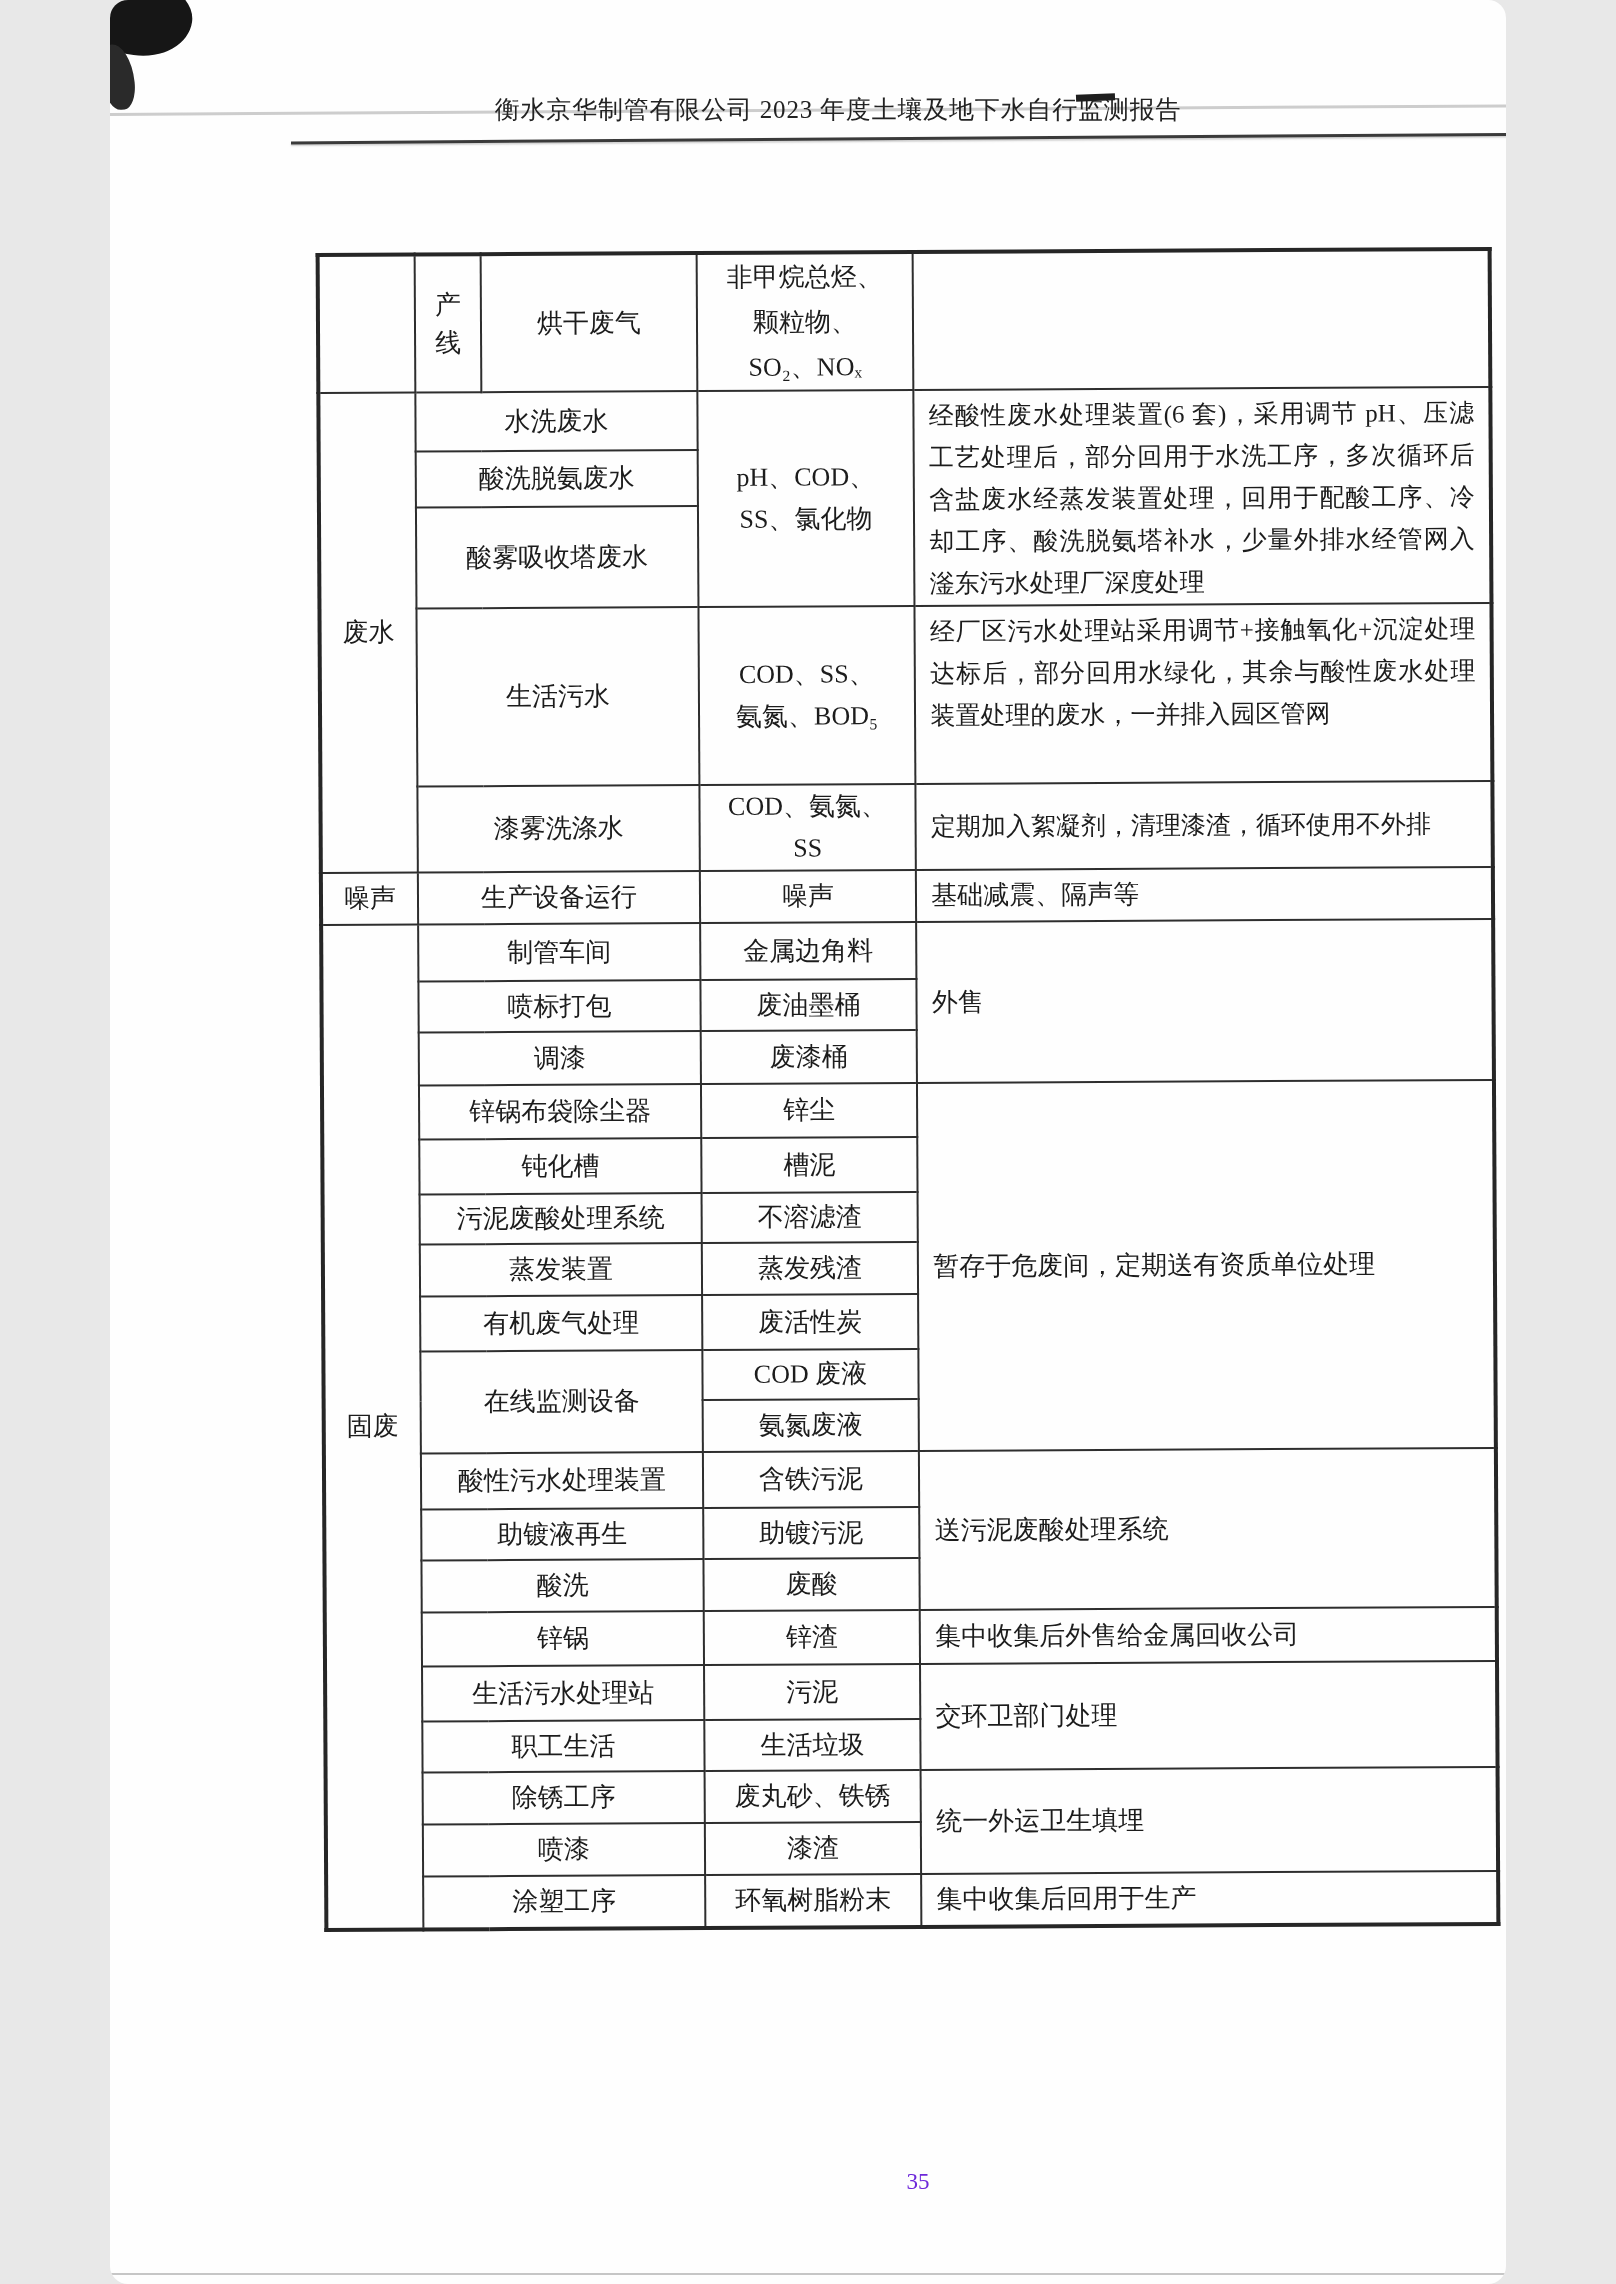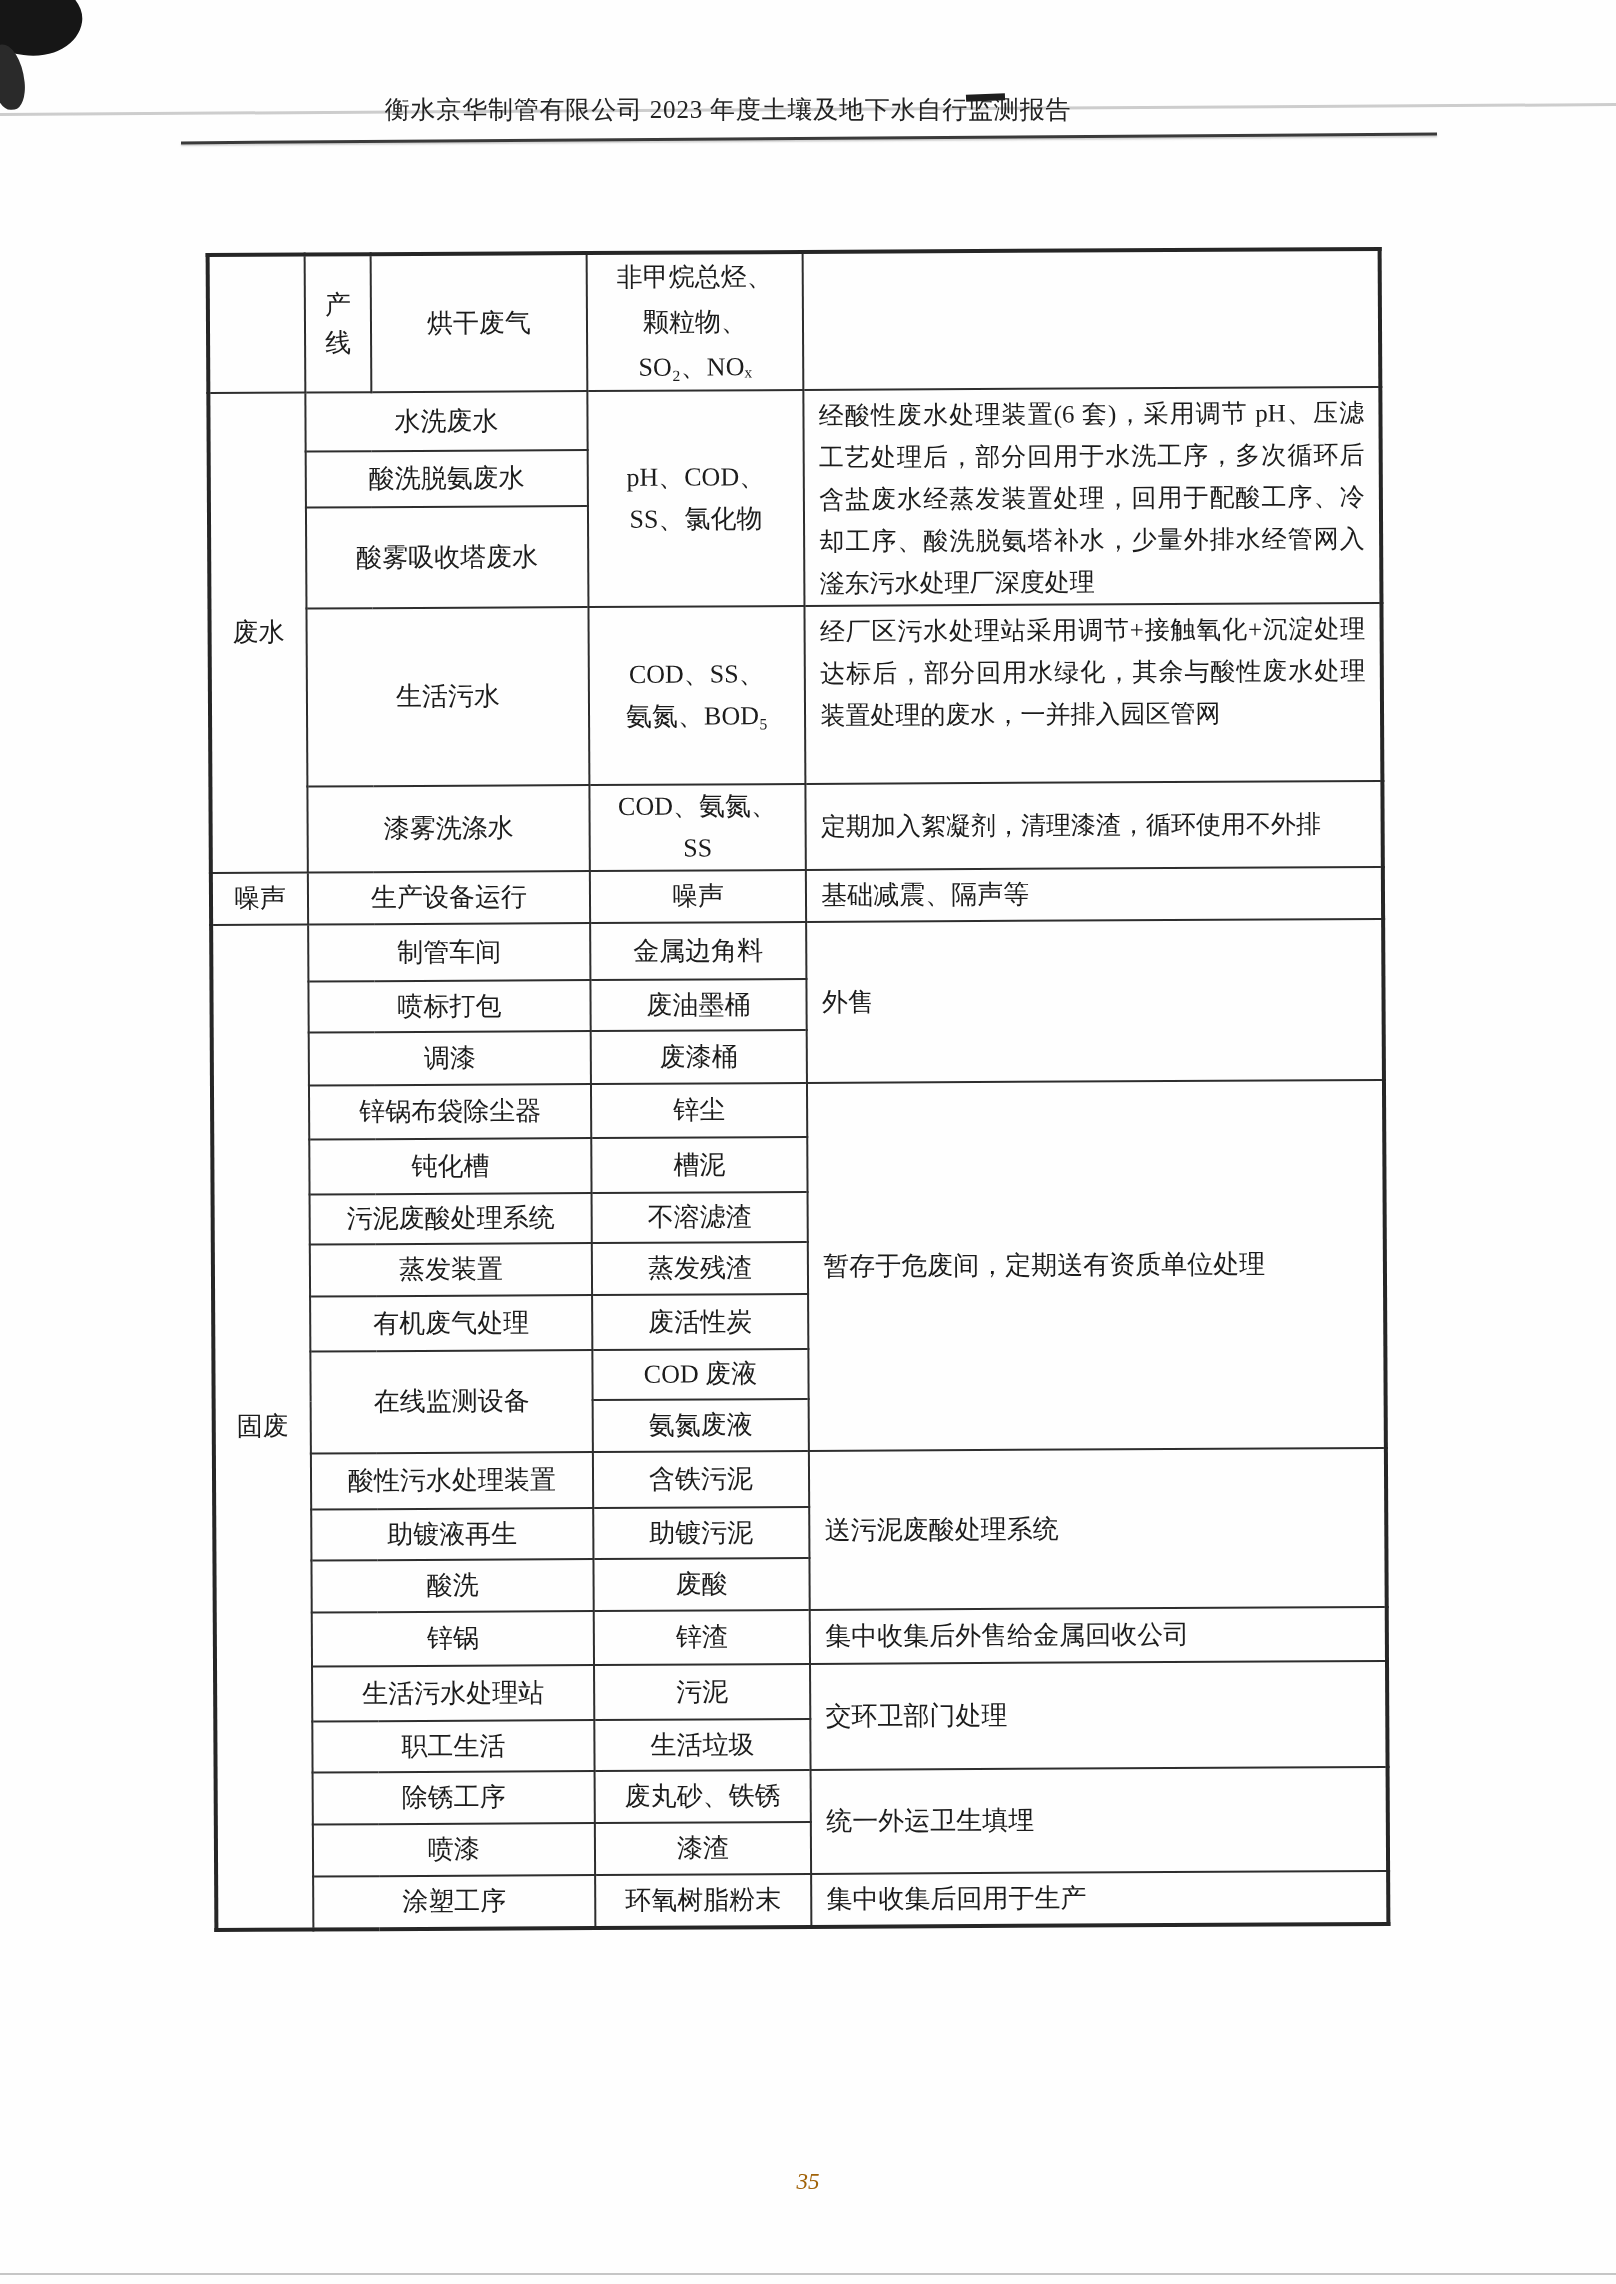--- a/index.html
+++ b/index.html
@@ -1,19 +1,19 @@
 <!DOCTYPE html>
 <html style="font-size:13.5px"><head>
 <meta charset="utf-8">
 <style>
   html,body { margin:0; padding:0; background:#e8e8e8; }
   .page {
-    position:relative; width:1616px; height:2284px; margin:0 auto;
+    position:relative; width:1396px; height:2284px; margin:0 auto;
     background:#fefefe; overflow:hidden;
-    font-family:"Liberation Serif","DejaVu Serif",serif; color:#1c1c1c;
+    font-family:"Liberation Serif","DejaVu Serif",serif; color:#1c1c1c;border-radius:18px;
   }
   
   .blob-tl { position:absolute; left:-15px; top:-18.5px; width:97px; height:74px;
     background:#161616; border-radius:0 45% 55% 35%; transform:rotate(8deg); }
   .blob-tl2 { position:absolute; left:-8.4px; top:44px; width:32px; height:66px;
     background:#2a2a2a; border-radius:0 60% 40% 50%; transform:rotate(-6deg); }
   .faint-top-line { position:absolute; left:0; top:108px; width:1616px; height:2.5px;
     background:#cdcdcd; transform:rotate(-0.35deg); }
   .header-underline { position:absolute; left:181px; top:137px; width:1256px; height:2.5px;
     background:#3a3a3a; transform:rotate(-0.4deg); box-shadow:0 1.7px 1.7px rgba(120,120,120,.35); }
@@ -30,21 +30,21 @@
     border:4.2px solid #262626; }
   td { border:2.5px solid #2e2e2e; text-align:center; vertical-align:middle;
     font-size:26px; padding:0 5px; overflow:hidden; line-height:1.45; }
   .pre { white-space:pre-line; }
   td.cd { text-align:left; padding:0 14.3px; }
   td.cd-long { vertical-align:top; text-align:justify; font-size:25px;
     line-height:42px; padding-top:4.2px; }
   td.cc-tall { line-height:45px; }
   td.cc-two { line-height:42px; }
   .page-num { position:absolute; left:724px; top:2169px; width:168px;
-    text-align:center; font-size:23px; color:#a16207;font-style:italic; }
+    text-align:center; font-size:23px; color:#6d28d9; }
 </style>
 </head>
 <body>
 
 <div class="page">
 
   <div class="blob-tl"></div>
   <div class="blob-tl2"></div>
   <div class="faint-top-line"></div>
 

